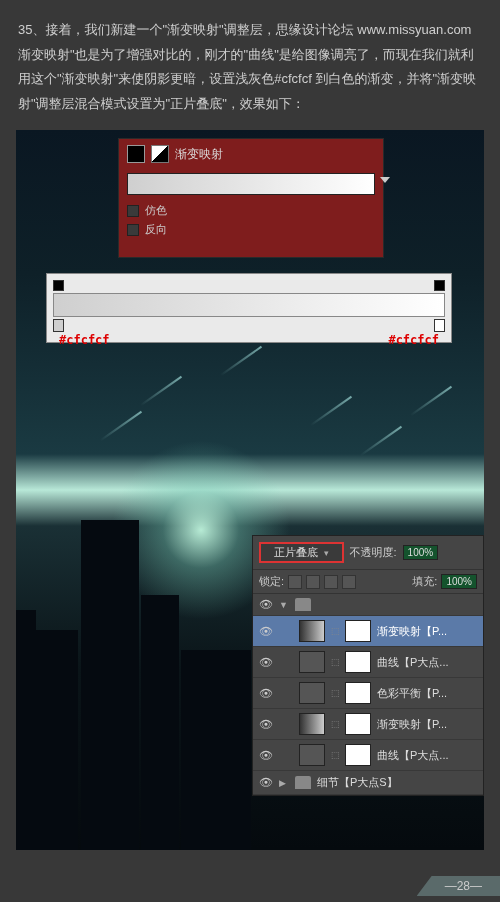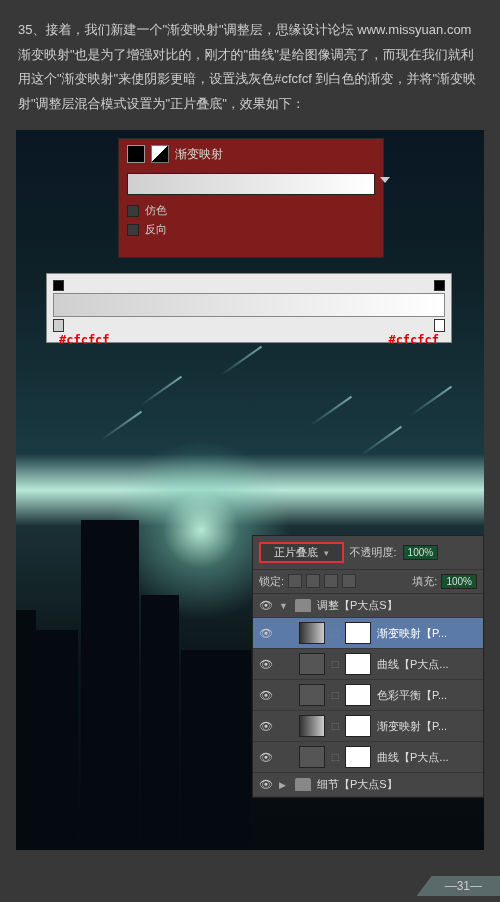--- a/index.html
+++ b/index.html
@@ -128,21 +128,21 @@
     }
     .lp-row1 { display: flex; align-items: center; padding: 6px; gap: 6px; border-bottom: 1px solid #333;}
     .blend-mode {
       display: inline-flex; align-items: center;
       border: 2px solid #d33; padding: 1px 13px;
       background: #3a3a3a;
     }
     .blend-arrow { margin-left: 6px; font-size: 9px; color: #aaa;}
     .lp-label { color: #ccc; }
     .lp-value { background: #14532d; border: 1px solid #222; padding: 1px 4px; font-size: 10px;}
-    .lp-row2 { display: flex; align-items: flex-start; padding: 4px 6px; gap: 4px; border-bottom: 1px solid #333;}
+    .lp-row2 { display: flex; align-items: flex-end; padding: 4px 6px; gap: 4px; border-bottom: 1px solid #333;}
     .lock-icon { width: 14px; height: 14px; background: #555; border:1px solid #333; display:inline-block;}
     .layer {
       display: flex; align-items: center;
       padding: 4px 6px; gap: 6px;
       border-bottom: 1px solid #383838;
     }
     .layer.selected { background: #5b7aa8; color: #fff; }
     .eye { width: 14px; text-align: center; color: #ccc; font-size: 11px;}
     .tri { width: 10px; font-size: 9px; color: #aaa;}
     .folder-icon { width: 16px; height: 13px; background: #888; border-radius: 2px 2px 0 0;}
@@ -243,21 +243,20 @@
     <span class="lock-icon"></span>
     <span style="flex:1"></span>
     <span class="lp-label">填充:</span>
     <span class="lp-value">100%</span>
   </div>
 
   <div class="layer">
     <span class="eye">👁</span>
     <span class="tri">▼</span>
     <span class="folder-icon"></span>
-    <span class="layer-name">调整【P大点S】</span>
   </div>
 
   <div class="layer selected">
     <span class="eye">👁</span>
     <span class="indent"></span>
     <span class="thumb"></span>
     <span class="link">⬚</span>
     <span class="mask"></span>
     <span class="layer-name">渐变映射【P...</span>
   </div>
@@ -299,13 +298,13 @@
   </div>
 
   <div class="layer">
     <span class="eye">👁</span>
     <span class="tri">▶</span>
     <span class="folder-icon"></span>
     <span class="layer-name">细节【P大点S】</span>
   </div>
 </div>
 
-<div class="page-badge">—31—</div>
+<div class="page-badge">—28—</div>
 
 </body></html>

